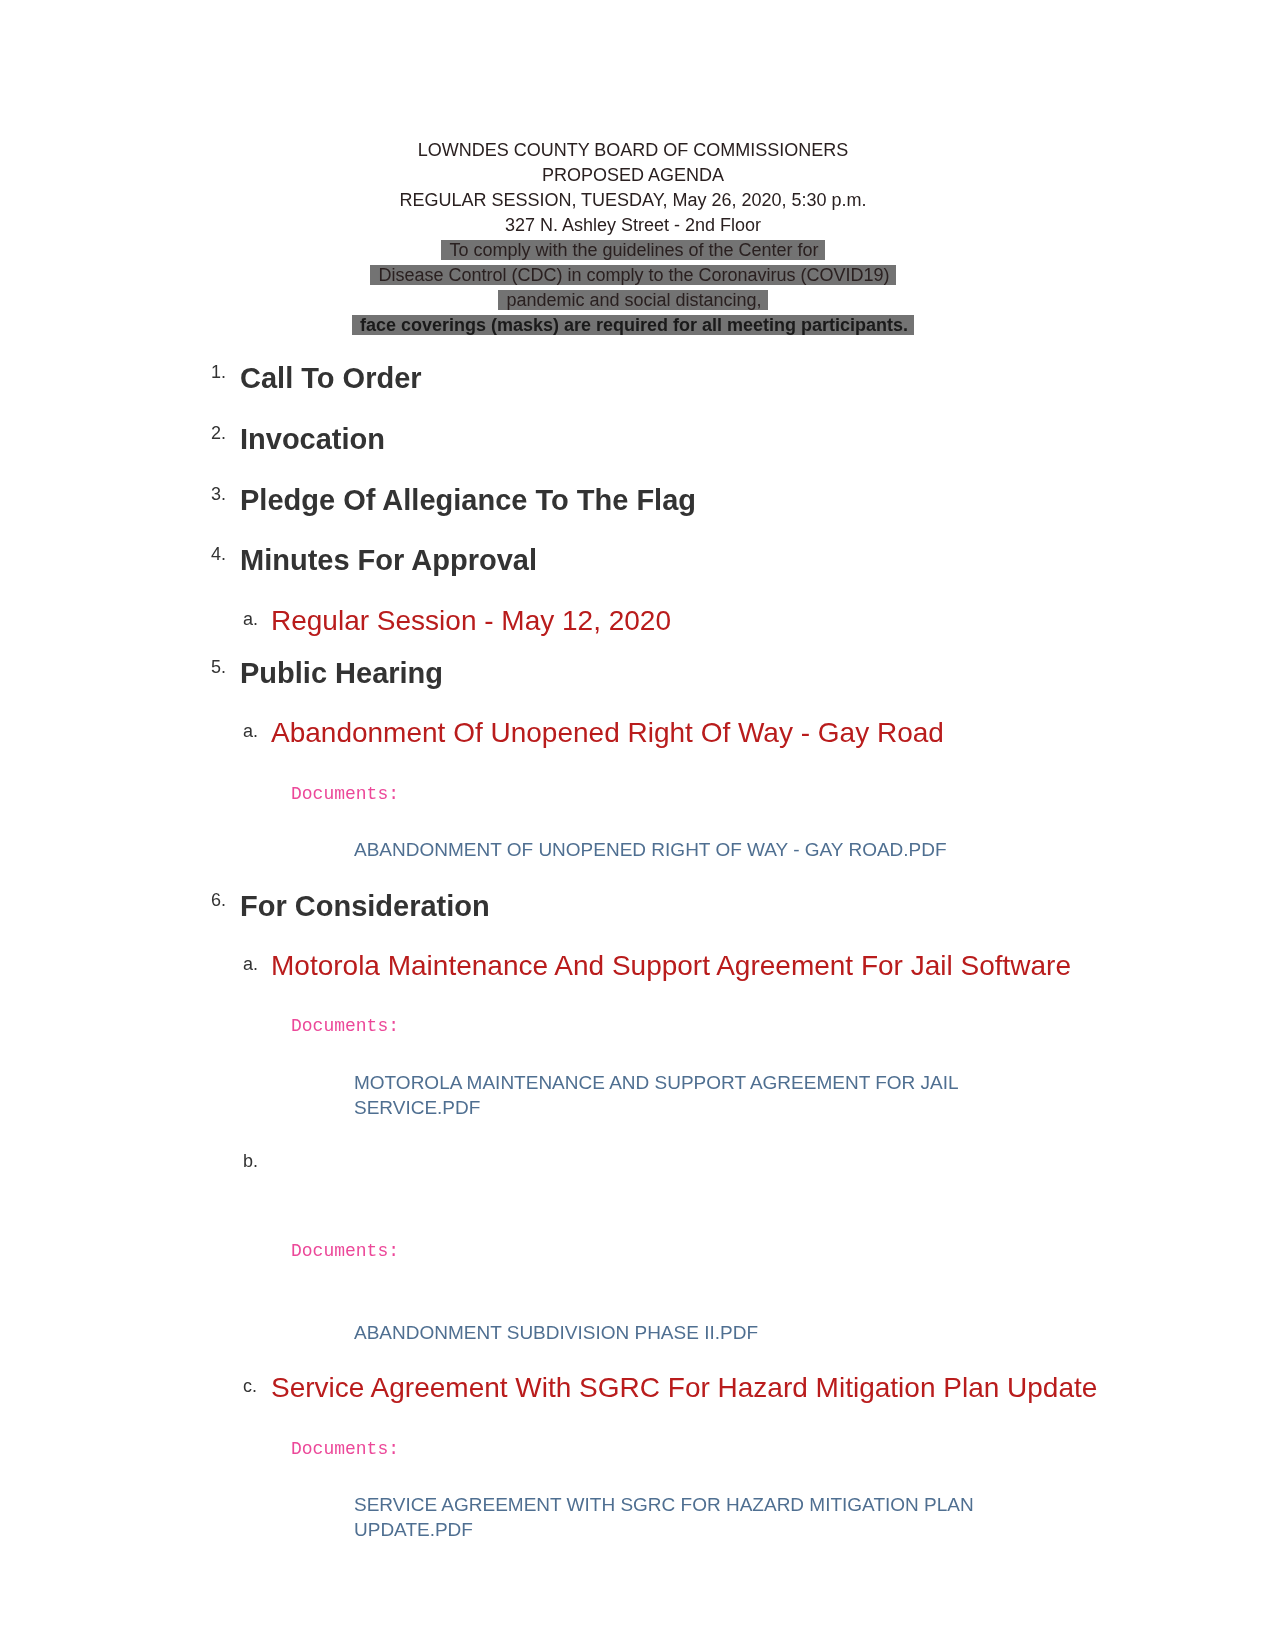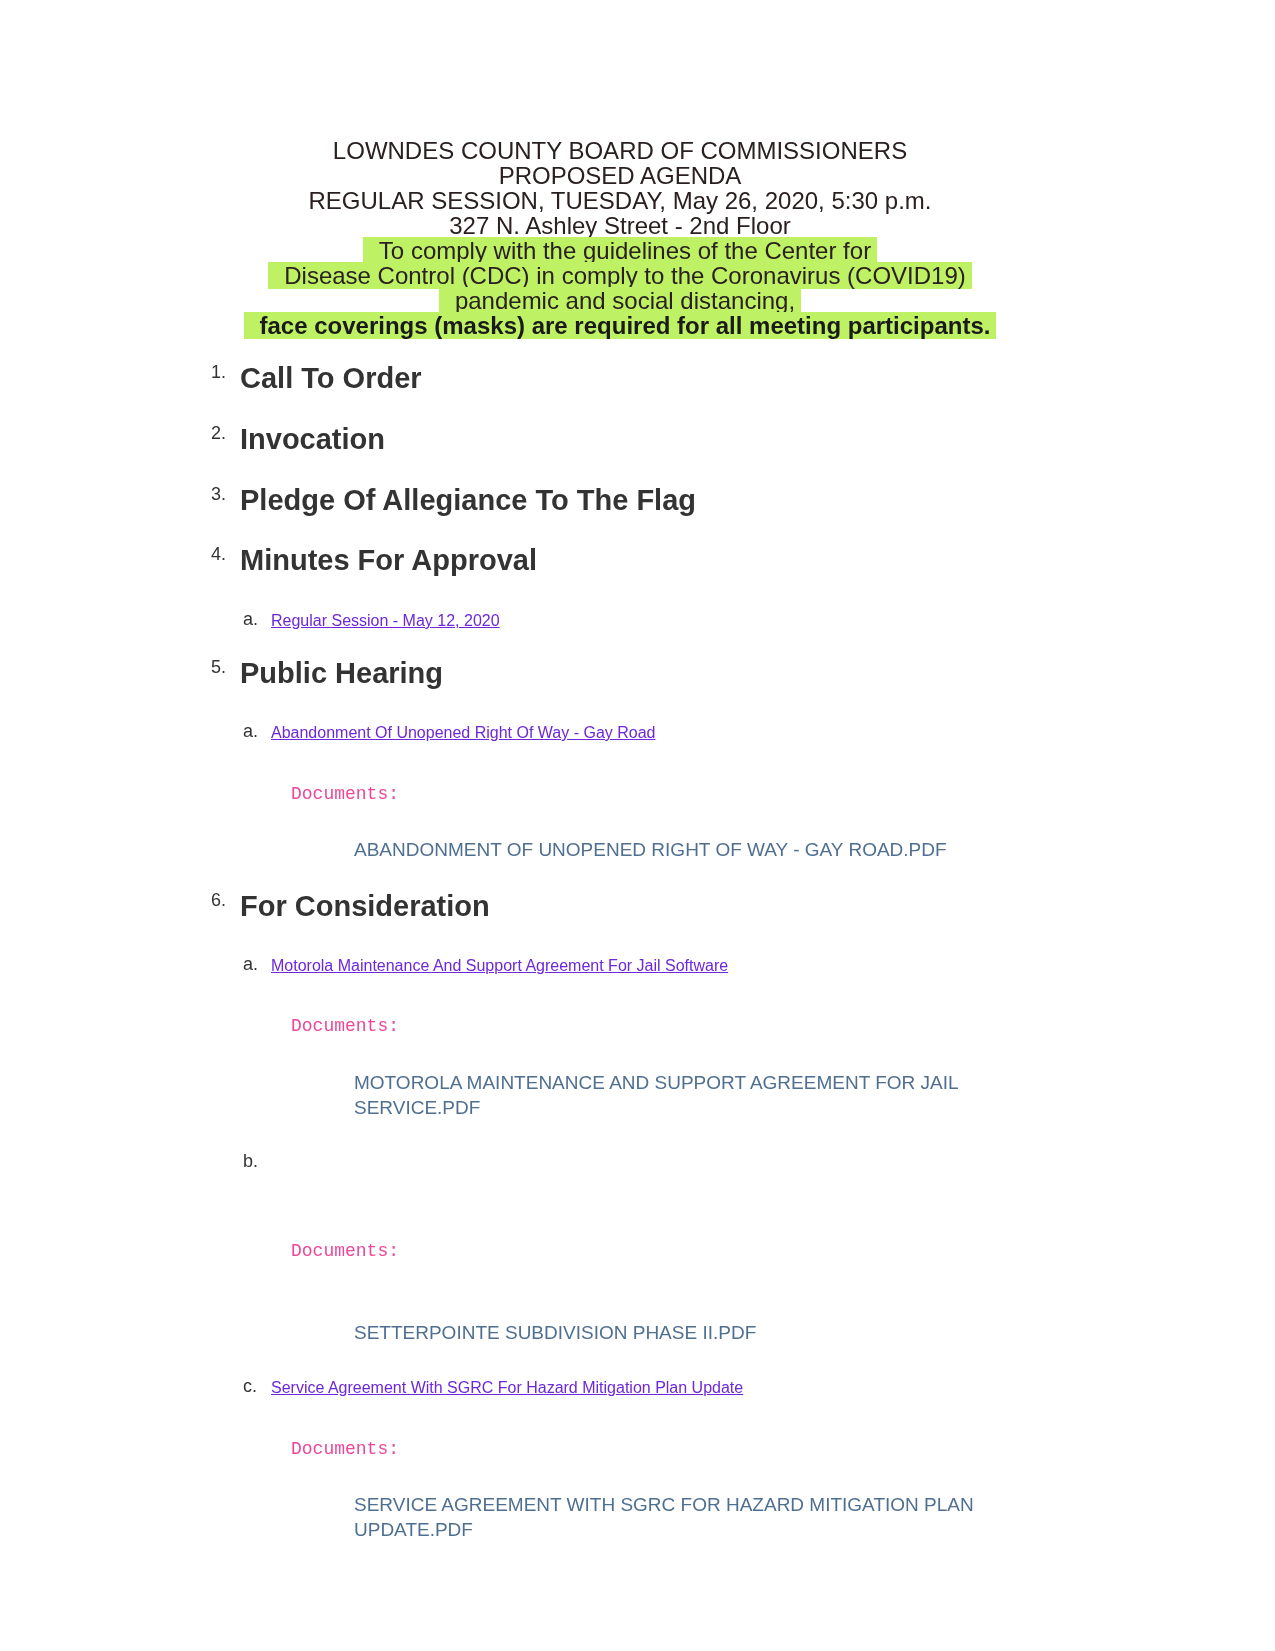--- a/index.html
+++ b/index.html
@@ -1,28 +1,28 @@
 <!DOCTYPE html>
 <html><head>
 <meta charset="utf-8">
 <style>
   html, body { margin: 0; padding: 0; background: #ffffff; }
   body { width: 1275px; height: 1651px; position: relative; overflow: hidden;
          font-family: "Liberation Sans", sans-serif; color: #2b2b2b; }
   .page { position: absolute; left: 0; top: 0; width: 1275px; height: 1651px; background: #fff; }
 
-  .hdr { position: absolute; left: 0; width: 1240px; text-align: center;
-         font-size: 24px; line-height: 25px; color: #2a2020; white-space: nowrap; }
-  .hl { background: #bef264; padding: 0 6px 0 16px; text-align: right; }
+  .hdr { position: absolute; left: 13px; width: 1240px; text-align: center;
+         font-size: 18px; line-height: 25px; color: #2a2020; white-space: nowrap; }
+  .hl { background: #737373; padding: 0 6px 0 8px; text-align: right; }
   .hl.bold { font-weight: bold; color: #1a1a1a; }
 
   .num { position: absolute; font-size: 18px; color: #333; }
   .h1 { position: absolute; font-size: 29px; font-weight: bold; color: #333; white-space: nowrap; }
   .sub-letter { position: absolute; font-size: 18px; color: #333; }
-  .sub { position: absolute; font-size: 16px; color: #6d28d9; line-height: 28px; white-space: nowrap; text-decoration: underline; }
+  .sub { position: absolute; font-size: 28px; color: #b91c1c; line-height: 28px; white-space: nowrap; }
   .docs { position: absolute; font-size: 18px; color: #ec4899; font-family: Liberation Mono, monospace; }
   .link { position: absolute; font-size: 19px; color: #4f6f91; line-height: 25px; white-space: nowrap; text-decoration: none; }
 </style>
 </head>
 <body>
 
 <div class="page">
 
   <div class="hdr" style="top:138px">LOWNDES COUNTY BOARD OF COMMISSIONERS</div>
   <div class="hdr" style="top:163px">PROPOSED AGENDA</div>
@@ -57,19 +57,19 @@
   <div class="num" style="left:211px; top:890px">6.</div>
   <div class="h1" style="left:240px; top:890px">For Consideration</div>
 
   <div class="sub-letter" style="left:243px; top:954px">a.</div>
   <div class="sub" style="left:271px; top:952px">Motorola Maintenance And Support Agreement For Jail Software</div>
   <div class="docs" style="left:291px; top:1016px">Documents:</div>
   <a class="link" style="left:354px; top:1070px"><span>MOTOROLA MAINTENANCE AND SUPPORT AGREEMENT FOR JAIL</span><br><span>SERVICE.PDF</span></a>
 
   <div class="sub-letter" style="left:243px; top:1151px">b.</div>
   <div class="docs" style="left:291px; top:1241px">Documents:</div>
-  <a class="link" style="left:354px; top:1295px"><br><span>SETTERPOINTE SUBDIVISION PHASE II.PDF</span></a>
+  <a class="link" style="left:354px; top:1295px"><br><span>ABANDONMENT SUBDIVISION PHASE II.PDF</span></a>
 
   <div class="sub-letter" style="left:243px; top:1376px">c.</div>
   <div class="sub" style="left:271px; top:1374px">Service Agreement With SGRC For Hazard Mitigation Plan Update</div>
   <div class="docs" style="left:291px; top:1439px">Documents:</div>
   <a class="link" style="left:354px; top:1492px"><span>SERVICE AGREEMENT WITH SGRC FOR HAZARD MITIGATION PLAN</span><br><span>UPDATE.PDF</span></a>
 </div>
 
 </body></html>

